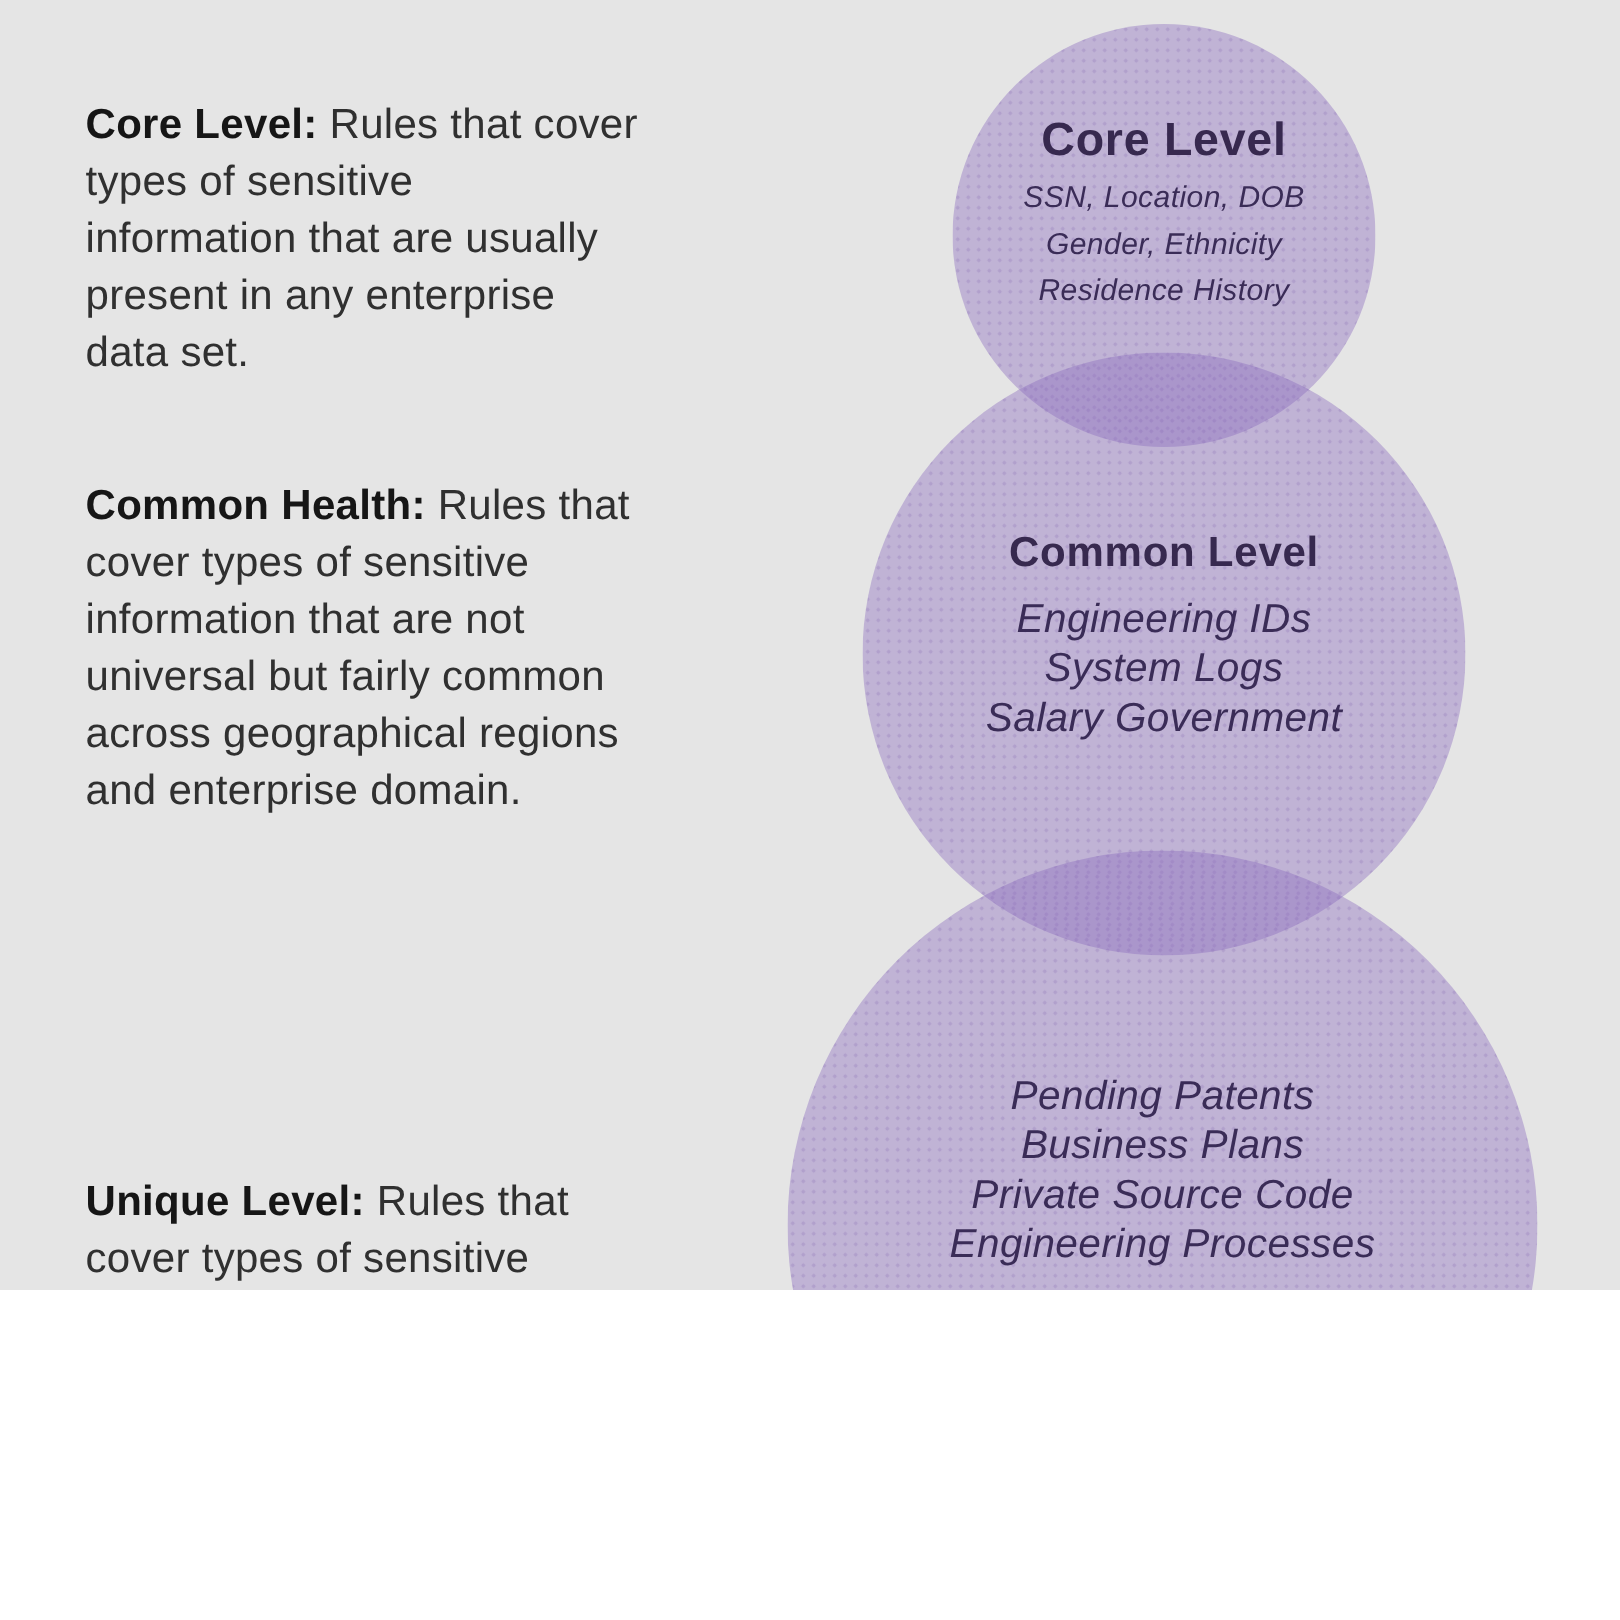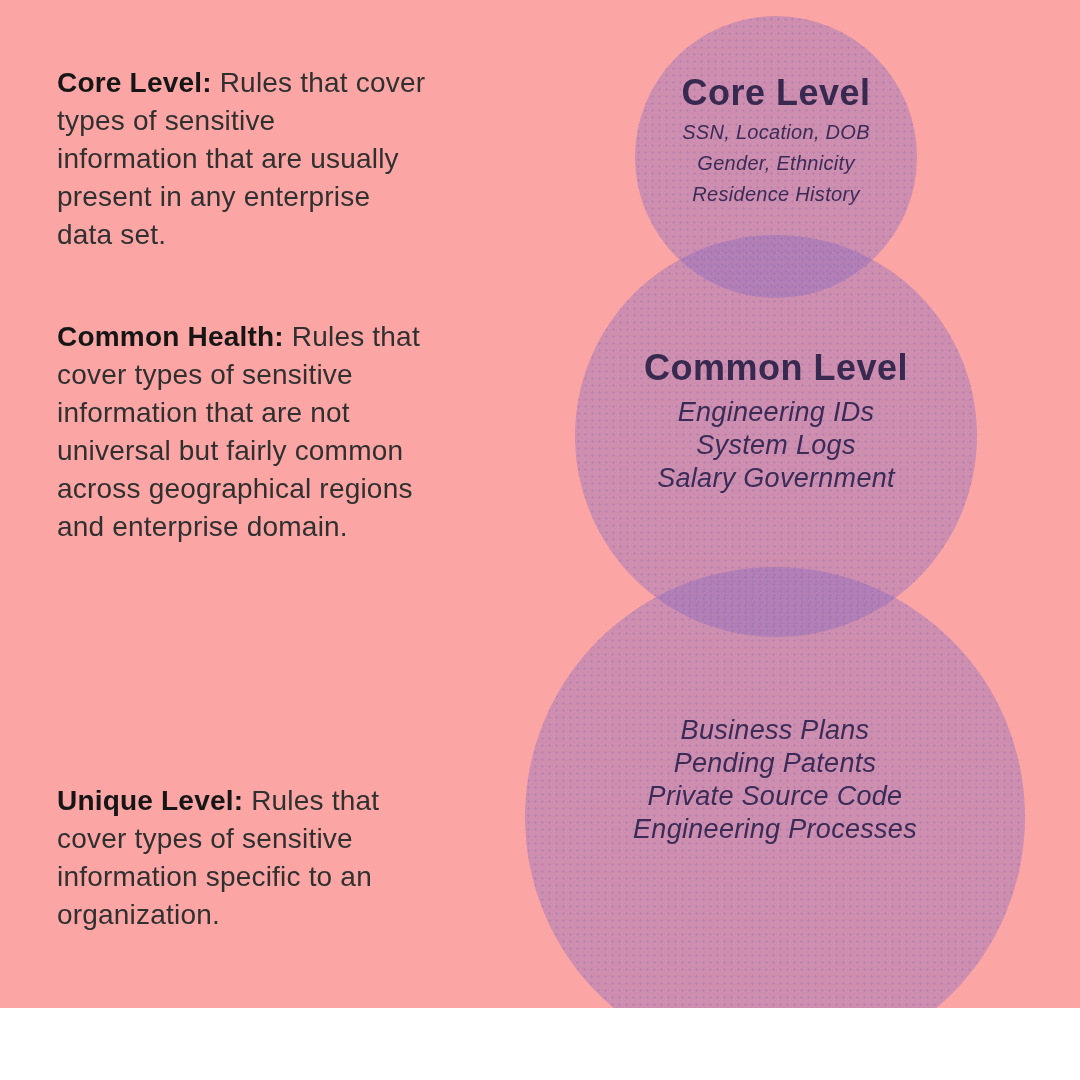--- a/index.html
+++ b/index.html
@@ -3,22 +3,22 @@
 <meta charset="utf-8">
 <style>
   html, body {
     margin: 0;
     padding: 0;
     background: #ffffff;
   }
   .canvas {
     position: relative;
     width: 1080px;
-    height: 1008px;
-    background: #fca5a5;
+    height: 860px;
+    background: #e5e5e5;
     overflow: hidden;
     font-family: "Liberation Sans", sans-serif;
   }
 
   
   .desc {
     position: absolute;
     left: 57px;
     width: 420px;
     font-size: 28px;
@@ -58,25 +58,25 @@
   .circle-title {
     font-weight: 700;
     color: #37294f;
     letter-spacing: 0.5px;
   }
   .circle-item {
     font-style: italic;
     letter-spacing: 0.3px;
   }
   .ct-core { left: 626px; top: 74px; width: 300px; }
-  .ct-core .circle-title { font-size: 36px; line-height: 38px; margin-bottom: 5px; }
+  .ct-core .circle-title { font-size: 31px; line-height: 38px; margin-bottom: 5px; }
   .ct-core .circle-item  { font-size: 20px; line-height: 31px; }
 
   .ct-common { left: 596px; top: 346px; width: 360px; }
-  .ct-common .circle-title { font-size: 36px; line-height: 44px; margin-bottom: 6px; }
+  .ct-common .circle-title { font-size: 28px; line-height: 44px; margin-bottom: 6px; }
   .ct-common .circle-item  { font-size: 27px; line-height: 33px; }
 
   .ct-unique { left: 545px; top: 714px; width: 460px; }
   .ct-unique .circle-title { font-size: 41px; line-height: 52px; margin-bottom: 8px; }
   .ct-unique .circle-item  { font-size: 27px; line-height: 33px; }
 </style>
 </head>
 <body>
 
 <div class="canvas">
@@ -117,19 +117,19 @@
   </div>
 
   <div class="circle-text ct-common">
     <div class="circle-title">Common Level</div>
     <div class="circle-item">Engineering IDs</div>
     <div class="circle-item">System Logs</div>
     <div class="circle-item">Salary Government</div>
   </div>
 
   <div class="circle-text ct-unique">
+    <div class="circle-item">Pending Patents</div>
     <div class="circle-item">Business Plans</div>
-    <div class="circle-item">Pending Patents</div>
     <div class="circle-item">Private Source Code</div>
     <div class="circle-item">Engineering Processes</div>
   </div>
 
 </div>
 
 </body></html>

